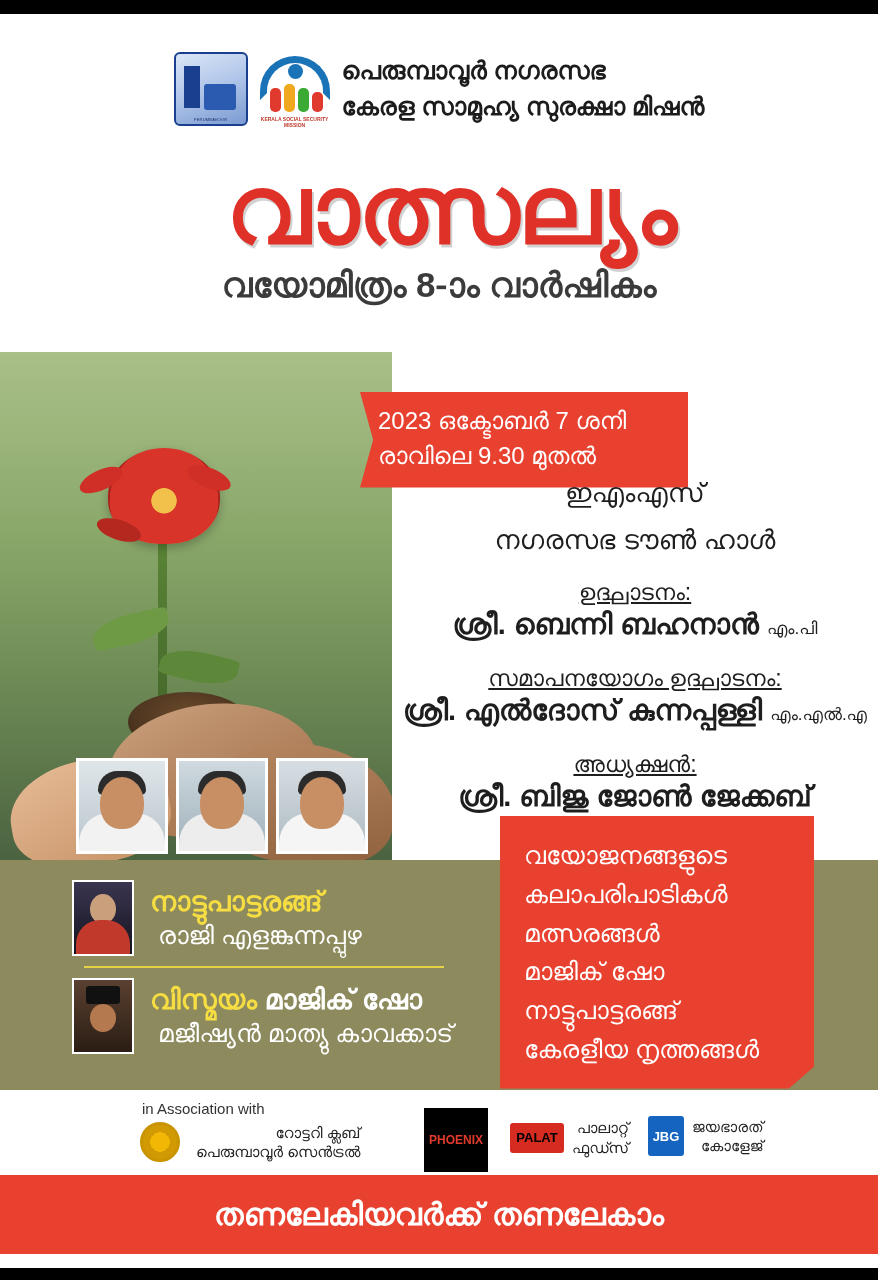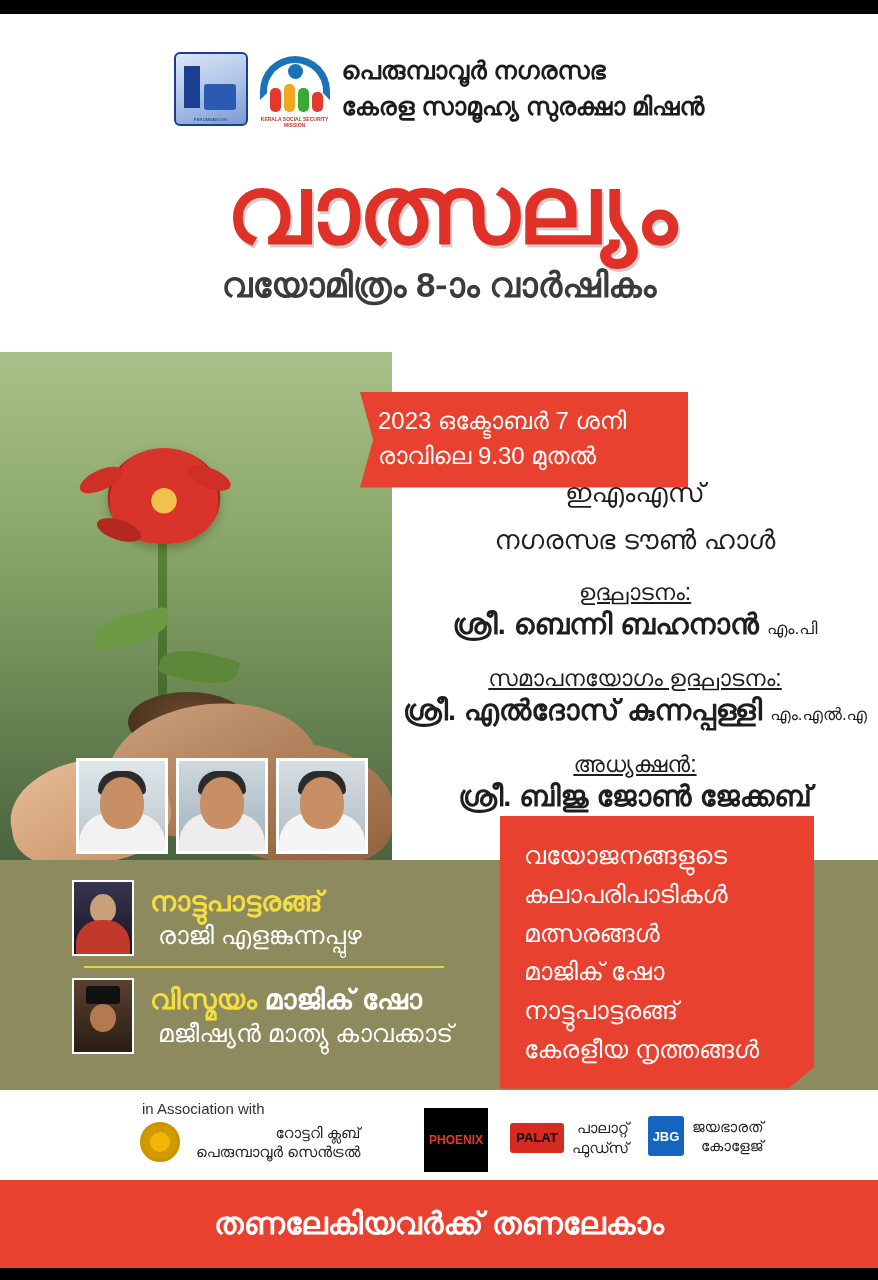--- a/index.html
+++ b/index.html
@@ -491,23 +491,23 @@
     font-size: 13px;
     font-weight: bold;
     display: flex; align-items: center; justify-content: center;
     border-radius: 3px;
   }
 
   
   .footer {
     position: absolute;
     left: 0;
-    bottom: 12px;
+    bottom: 26px;
     width: 878px;
-    height: 88px;
+    height: 79px;
     background: #e8412f;
     color: #ffffff;
     display: flex;
     align-items: center;
     justify-content: center;
     font-size: 31px;
     font-weight: bold;
   }
 </style>
 </head>

